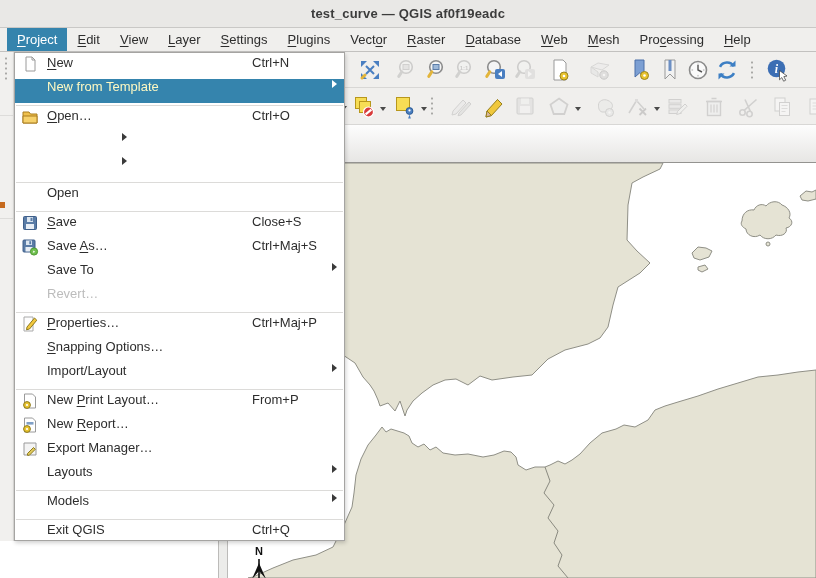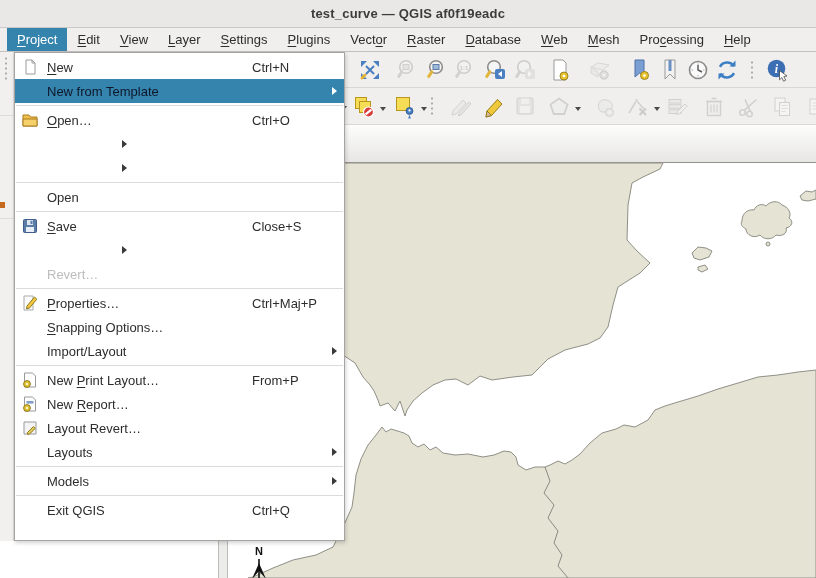--- a/index.html
+++ b/index.html
@@ -51,28 +51,28 @@
   .map{position:absolute;left:228px;top:163px;width:588px;height:415px;background:var(--sea);}
   .map svg{display:block}
   .land{fill:var(--land);stroke:var(--coast);stroke-width:1;}
   .borderline{fill:none;stroke:#8a8a80;stroke-width:1;}
   .north{position:absolute;left:246px;top:546px;width:26px;height:32px;color:#111;}
   .north .nlabel{display:block;text-align:center;font-size:11px;font-weight:bold;line-height:11px;}
 
   
   .menu{position:absolute;left:14px;top:52px;width:331px;height:489px;background:#ffffff;
         border:1px solid #a5a4a2;z-index:20;padding-top:2px;box-shadow:1px 2px 4px rgba(0,0,0,.18);}
-  .mi{display:flex;align-items:center;height:24px;padding:0 4px 0 3px;white-space:nowrap;}
+  .mi{display:flex;height:24px;padding:0 4px 0 3px;white-space:nowrap;}
   .mi .ic{width:24px;height:18px;flex:none;display:flex;align-items:center;justify-content:center;}
   .mi .ic svg{width:18px;height:18px}
   .mi .lab{flex:1;padding-left:5px;overflow:hidden}
   .mi .sc{width:78px;text-align:left;flex:none}
   .mi .sub{flex:none;width:10px;height:10px;position:relative}
   .mi .sub::after{content:"";position:absolute;left:2px;top:1px;border:4px solid transparent;border-left:5px solid #3a3a3a;}
-  .mi.hl{background:var(--accent);color:#0f172a;}
+  .mi.hl{background:var(--accent);color:#fef9c3;}
   .mi.hl .sub::after{border-left-color:#fff;}
   .mi.dis{color:var(--dis);}
   .msep{height:1px;background:#dcdbd9;margin:2px 1px;}
 </style>
 </head>
 <body>
 
 <div id="app">
 
   <div class="titlebar">
@@ -404,21 +404,37 @@
             <rect x="6" y="3" width="6" height="5" fill="#dce6f0"></rect>
             <rect x="9.5" y="3.8" width="2" height="3.2" fill="#5a7ca6"></rect>
             <rect x="5" y="10" width="8" height="5" fill="#e8eef5"></rect>
           </svg>
         </span>
         <span class="lab"><u>S</u>ave</span>
         <span class="sc">Close+S</span>
         <span class="sub" style="visibility: hidden;"></span>
       </div>
       <div class="mi">
-        <span class="ic"></span>
+        <span class="ic">
+          <svg viewBox="0 0 18 18">
+            <rect x="2" y="2" width="12" height="12" rx="1" fill="#5a7ca6" stroke="#3f5f8a"></rect>
+            <rect x="5" y="2.5" width="6" height="4.5" fill="#dce6f0"></rect>
+            <rect x="8.3" y="3.2" width="1.8" height="3" fill="#5a7ca6"></rect>
+            <rect x="4.5" y="9" width="7" height="4.5" fill="#e8eef5"></rect>
+            <circle cx="13" cy="13.5" r="3.6" fill="#6fbf4e" stroke="#4e9a33"></circle>
+            <path d="M11.7 14.8l.9-2.4 1.6 1.6-2.5.8z" fill="#fff"></path>
+          </svg>
+        </span>
+        <span class="lab">Save <u>A</u>s…</span>
+        <span class="sc">Ctrl+Maj+S</span>
+        <span class="sub" style="visibility: hidden;"></span>
+      </div>
+      <div class="mi">
+        <span class="ic"></span>
+        <span class="lab">Save To</span>
         <span class="sc"></span>
         <span class="sub"></span>
       </div>
       <div class="mi dis">
         <span class="ic"></span>
         <span class="lab">Revert…</span>
         <span class="sc"></span>
         <span class="sub" style="visibility: hidden;"></span>
       </div>
       <div class="msep"></div>
@@ -471,21 +487,21 @@
         <span class="sc"></span>
         <span class="sub" style="visibility: hidden;"></span>
       </div>
       <div class="mi">
         <span class="ic">
           <svg viewBox="0 0 18 18">
             <path d="M3 3h12v12H3z" fill="#f4f4f4" stroke="#9a9a9a"></path>
             <path d="M6.5 13.5l6-6 1.8 1.8-6 6H6.5z" fill="#e0c95c" stroke="#8d7a1f"></path>
           </svg>
         </span>
-        <span class="lab">Layout Revert…</span>
+        <span class="lab">Export Manager…</span>
         <span class="sc"></span>
         <span class="sub" style="visibility: hidden;"></span>
       </div>
       <div class="mi">
         <span class="ic"></span>
         <span class="lab">Layouts</span>
         <span class="sc"></span>
         <span class="sub"></span>
       </div>
       <div class="msep"></div>

